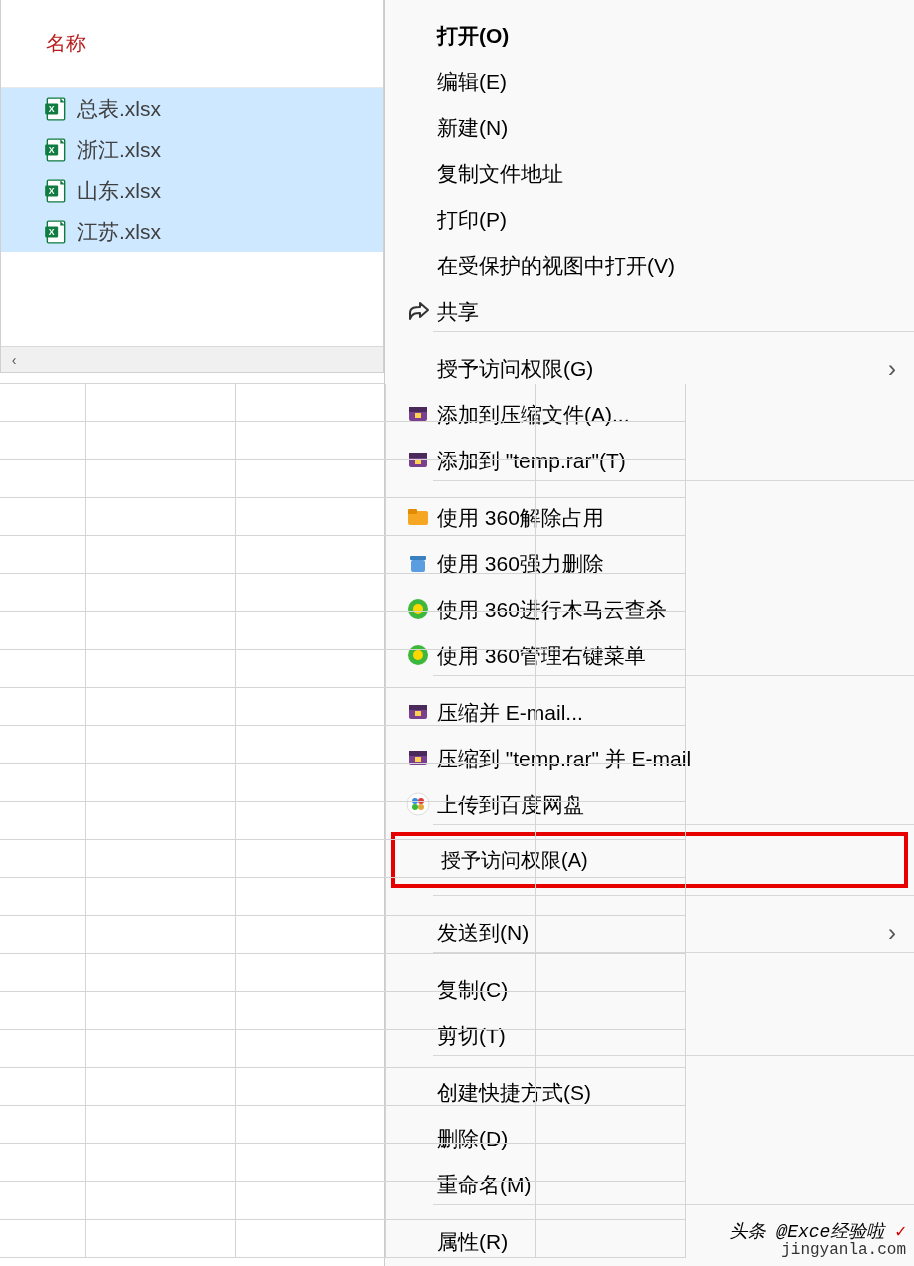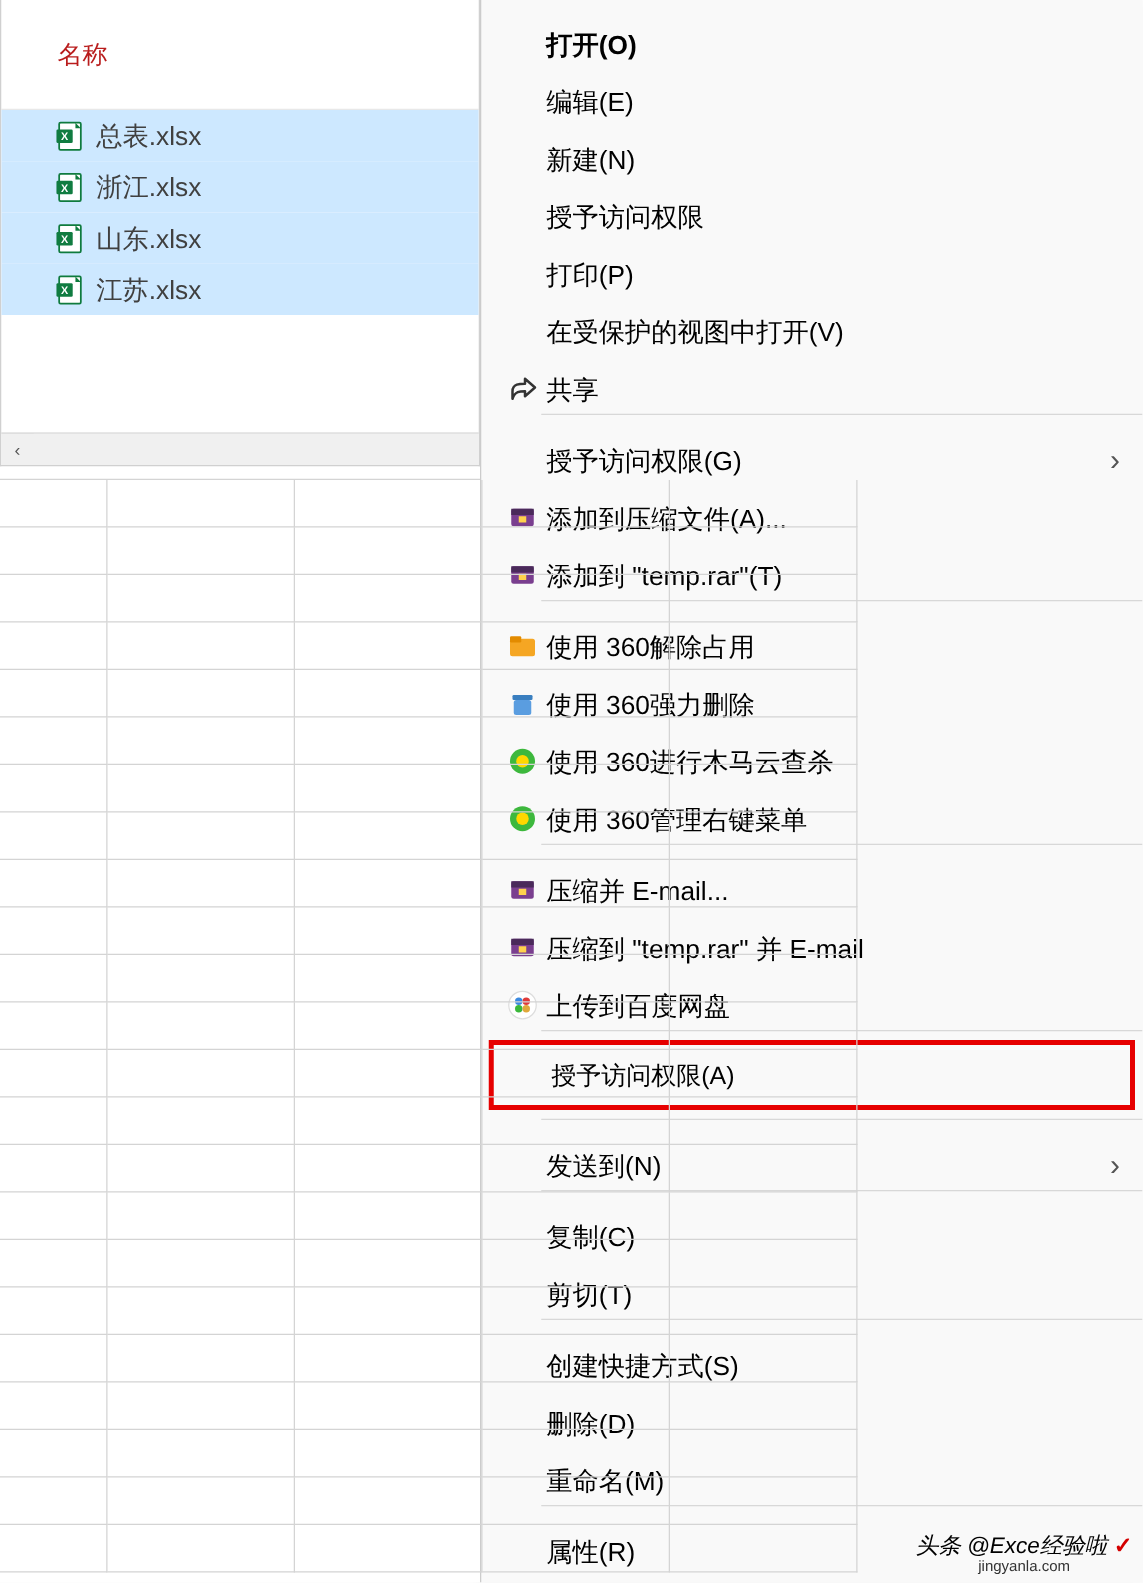--- a/index.html
+++ b/index.html
@@ -127,29 +127,29 @@
   display: flex;
   align-items: center;
   padding-left: 8px;
 }
 .highlighted-item .menu-icon-slot { width: 38px; }
 .watermark {
   position: absolute;
   bottom: 6px;
   right: 8px;
   font-size: 18px;
-  font-family: Liberation Sans, sans-serif;
+  font-family: Liberation Mono, monospace;
   font-style: italic;
   color: #000;
-  text-align: center;
+  text-align: right;
   line-height: 1.1;
   margin-left: 28px;
 }
 .watermark .check { color: #d40000; font-weight: bold; font-style: normal; }
-.watermark .small { font-size: 12px; font-style: normal; color: #333; }
+.watermark .small { font-size: 16px; font-style: normal; color: #333; }
 </style>
 </head>
 <body>
 
 <div class="container">
   <div class="left-pane">
     <div class="file-explorer-area">
       <div class="header-row">
         <span>名称</span>
       </div>
@@ -333,21 +333,21 @@
     <div class="menu-item">
       <span class="menu-icon-slot"></span>
       <span class="menu-label">编辑(E)</span>
     </div>
     <div class="menu-item">
       <span class="menu-icon-slot"></span>
       <span class="menu-label">新建(N)</span>
     </div>
     <div class="menu-item">
       <span class="menu-icon-slot"></span>
-      <span class="menu-label">授予访问权限</span>
+      <span class="menu-label">复制文件地址</span>
     </div>
     <div class="menu-item">
       <span class="menu-icon-slot"></span>
       <span class="menu-label">打印(P)</span>
     </div>
     <div class="menu-item">
       <span class="menu-icon-slot"></span>
       <span class="menu-label">在受保护的视图中打开(V)</span>
     </div>
     <div class="menu-item">

